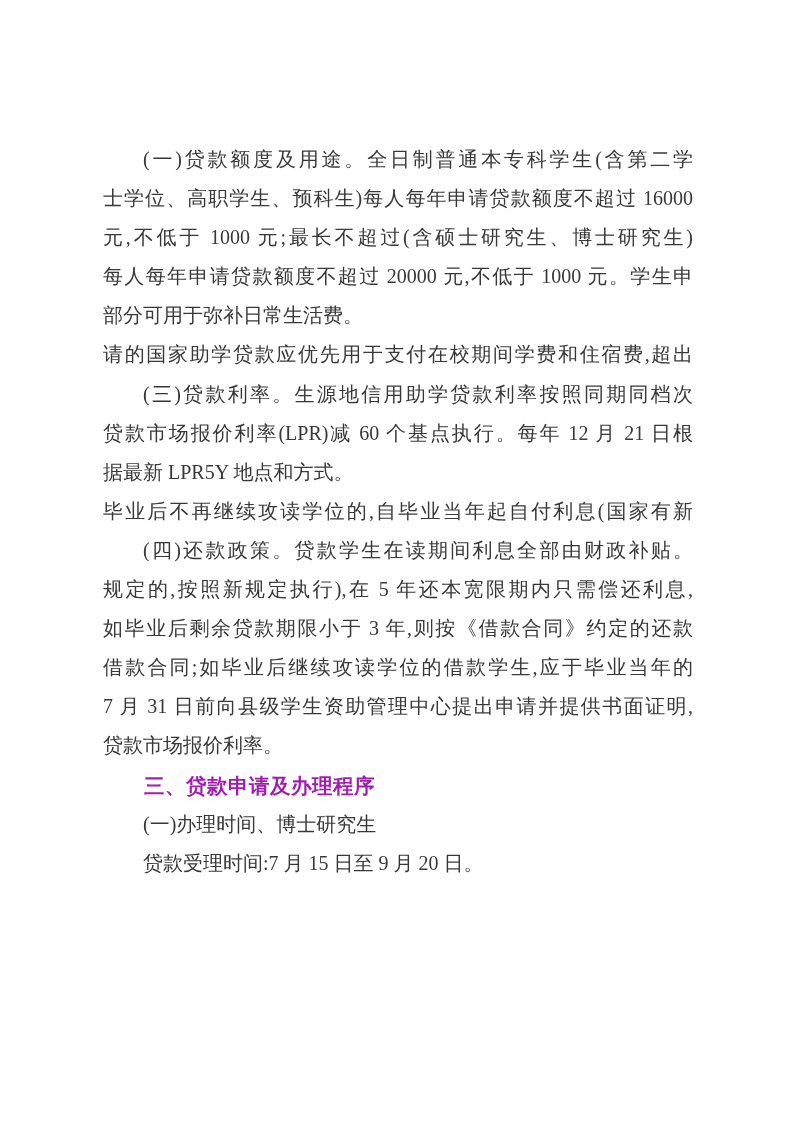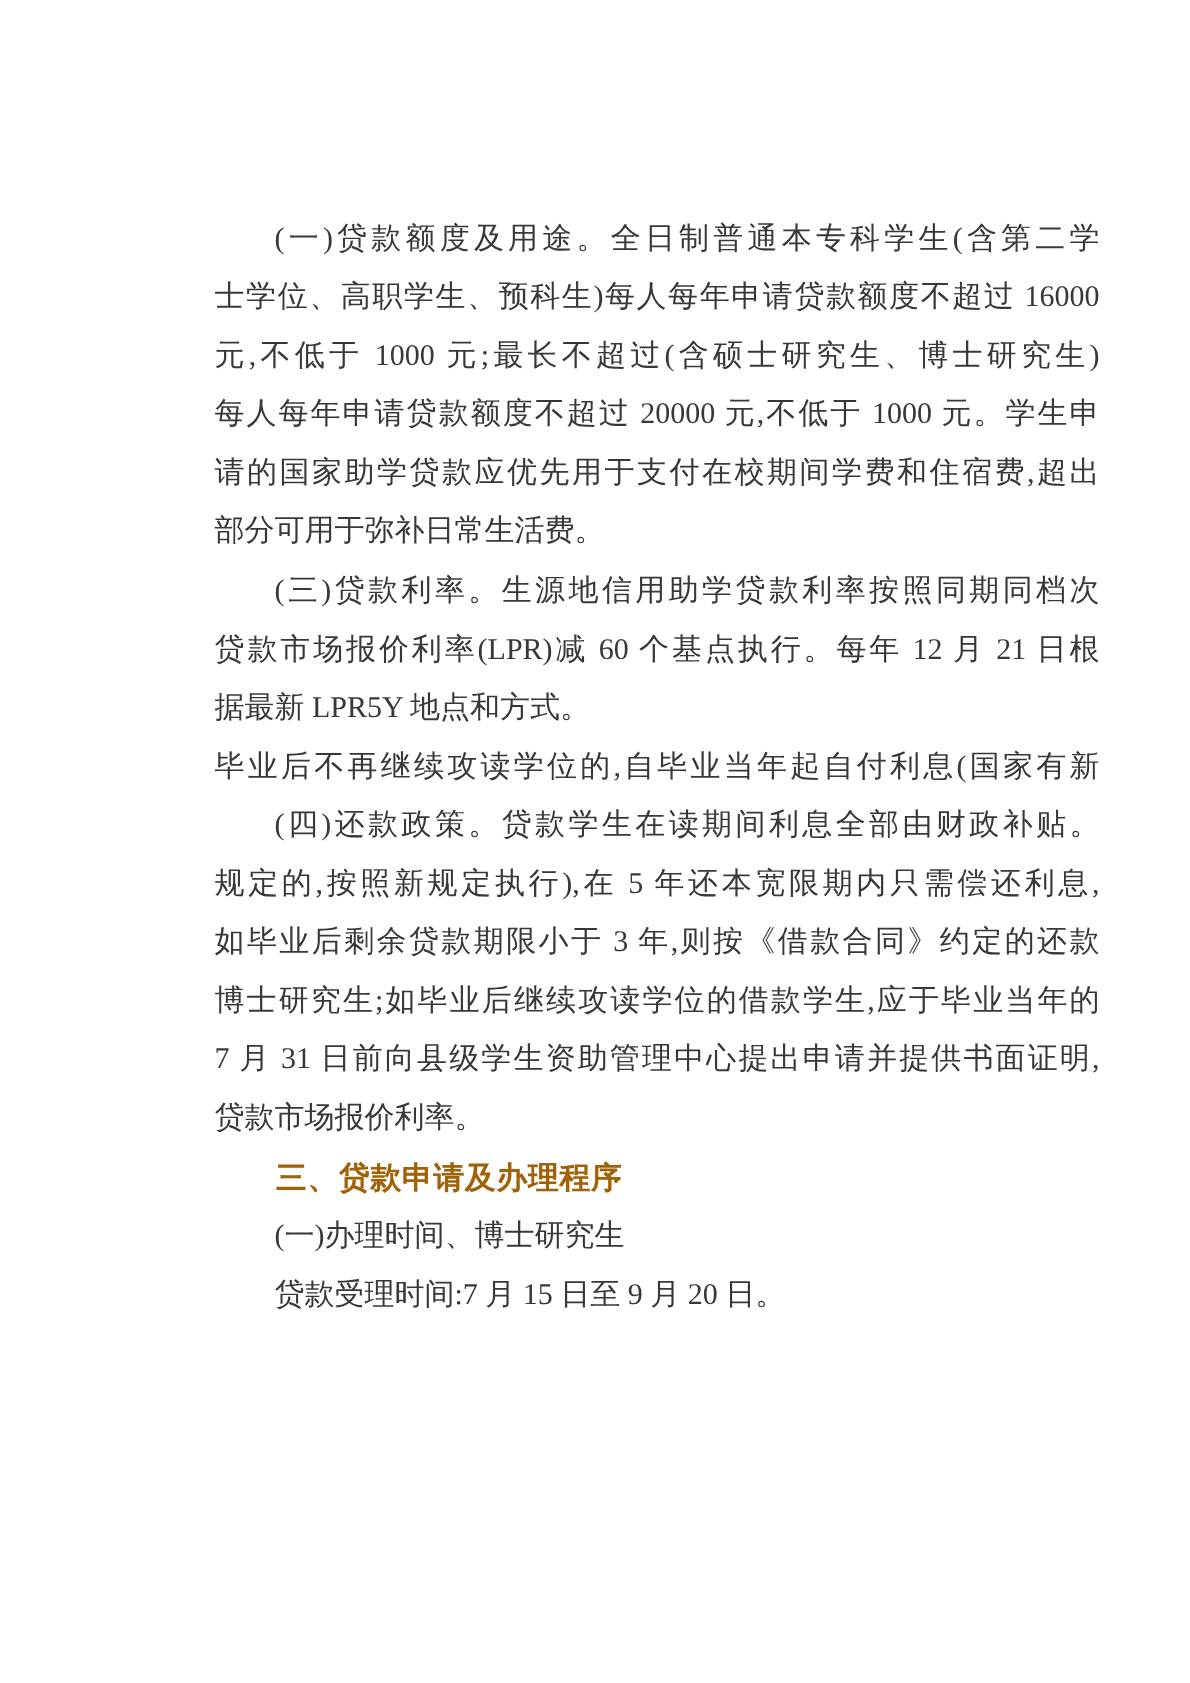--- a/index.html
+++ b/index.html
@@ -22,68 +22,67 @@
     width: 590px;
     color: #383838;
     font-size: 20px;
     line-height: 39.1px;
     font-family: "Liberation Serif", serif;
   }
   .line {
     width: 100%;
     text-align: left;
     white-space: normal;
-    margin-left: 40px;
   }
   
   .j {
     text-align: justify;
     text-align-last: justify;
   }
   
   .indent {
     text-indent: 2em;
   }
   
   .heading {
     font-family: "Liberation Sans", sans-serif;
     font-weight: 700;
     font-size: 20.5px;
-    color: #a16207;
+    color: #a21caf;
     letter-spacing: 0.5px;
   }
 </style>
 </head>
 <body>
 
 <div class="page">
   <div class="doc-body">
 
     <div>
       <div class="line indent j">(一)贷款额度及用途。全日制普通本专科学生(含第二学</div>
       <div class="line j">士学位、高职学生、预科生)每人每年申请贷款额度不超过 16000</div>
       <div class="line j">元,不低于 1000 元;最长不超过(含硕士研究生、博士研究生)</div>
       <div class="line j">每人每年申请贷款额度不超过 20000 元,不低于 1000 元。学生申</div>
+      <div class="line">部分可用于弥补日常生活费。</div>
       <div class="line j">请的国家助学贷款应优先用于支付在校期间学费和住宿费,超出</div>
-      <div class="line">部分可用于弥补日常生活费。</div>
     </div>
 
 
     <div>
       <div class="line indent j">(三)贷款利率。生源地信用助学贷款利率按照同期同档次</div>
       <div class="line j">贷款市场报价利率(LPR)减 60 个基点执行。每年 12 月 21 日根</div>
       <div class="line">据最新 LPR5Y 地点和方式。</div>
     </div>
 
     <div>
       <div class="line j">毕业后不再继续攻读学位的,自毕业当年起自付利息(国家有新</div>
       <div class="line indent j">(四)还款政策。贷款学生在读期间利息全部由财政补贴。</div>
       <div class="line j">规定的,按照新规定执行),在 5 年还本宽限期内只需偿还利息,</div>
       <div class="line j">如毕业后剩余贷款期限小于 3 年,则按《借款合同》约定的还款</div>
-      <div class="line j">博士研究生;如毕业后继续攻读学位的借款学生,应于毕业当年的</div>
+      <div class="line j">借款合同;如毕业后继续攻读学位的借款学生,应于毕业当年的</div>
       <div class="line j">7 月 31 日前向县级学生资助管理中心提出申请并提供书面证明,</div>
       <div class="line">贷款市场报价利率。</div>
     </div>
 
     <div class="line indent heading">三、贷款申请及办理程序</div>
 
     <div>
       <div class="line indent">(一)办理时间、博士研究生</div>
     </div>
 

